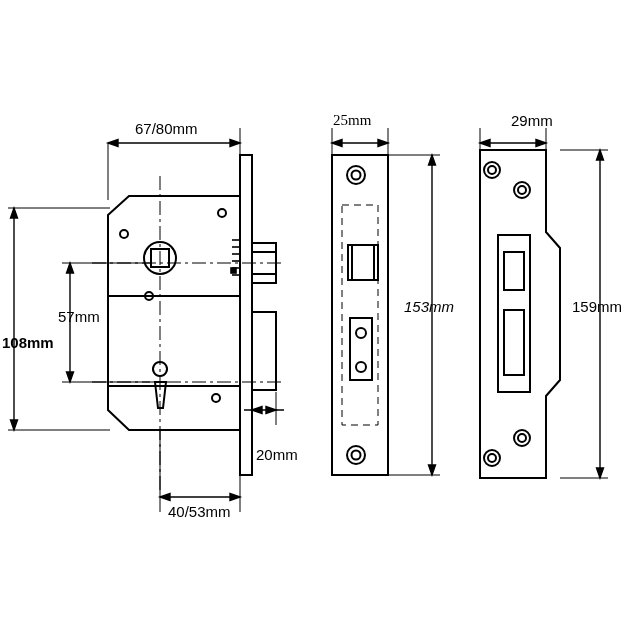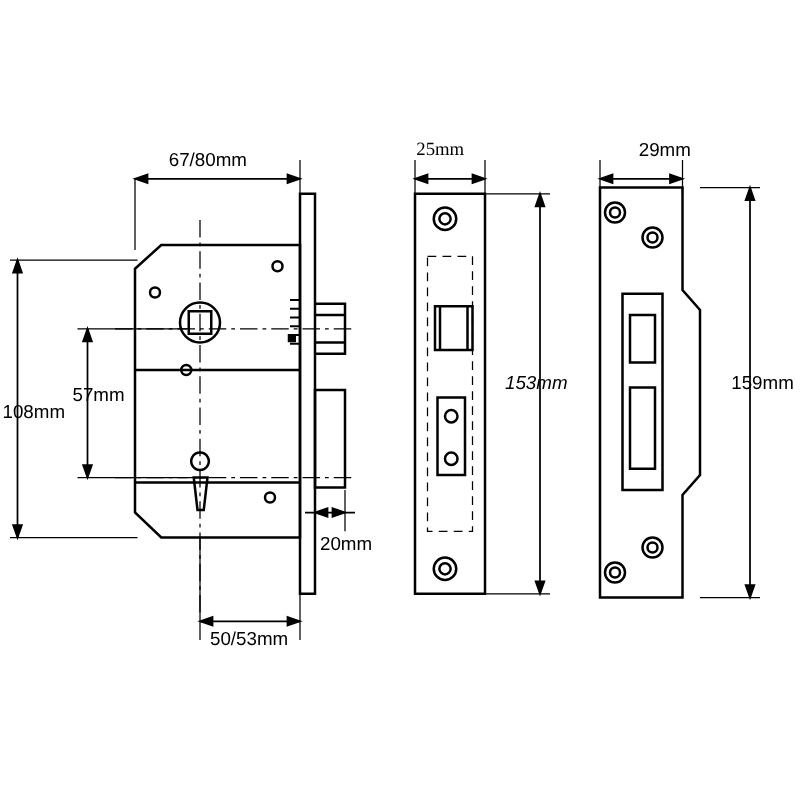--- a/index.html
+++ b/index.html
@@ -192,29 +192,29 @@
       <polygon points="546,143 536,139.5 536,146.5"></polygon>
 
       <line x1="600" y1="150" x2="600" y2="478"></line>
       <polygon points="600,150 596.5,160 603.5,160"></polygon>
       <polygon points="600,478 596.5,468 603.5,468"></polygon>
     </g>
   </svg>
 
   <div class="dim-text" style="left:135px; top:121px;">67/80mm</div>
 
-  <div class="dim-text" style="left:2px; top:322px;">108mm</div>
+  <div class="dim-text" style="left:2px; top:335px;font-weight:bold;">108mm</div>
 
   <div class="dim-text" style="left:58px; top:309px;">57mm</div>
 
-  <div class="dim-text" style="left:168px; top:504px;">50/53mm</div>
-
-  <div class="dim-text" style="left:256px; top:428px;">20mm</div>
+  <div class="dim-text" style="left:168px; top:504px;">40/53mm</div>
+
+  <div class="dim-text" style="left:256px; top:447px;">20mm</div>
 
   <div class="dim-text" style="left:333px; top:113px;font-family:Liberation Serif, serif;">25mm</div>
 
   <div class="dim-text" style="left:404px; top:299px;font-style:italic;">153mm</div>
 
   <div class="dim-text" style="left:487px; top:113px;margin-left:24px;">29mm</div>
 
-  <div class="dim-text" style="left:585px; top:299px;">159mm</div>
+  <div class="dim-text" style="left:572px; top:299px;">159mm</div>
 
 </div>
 
 </body></html>

